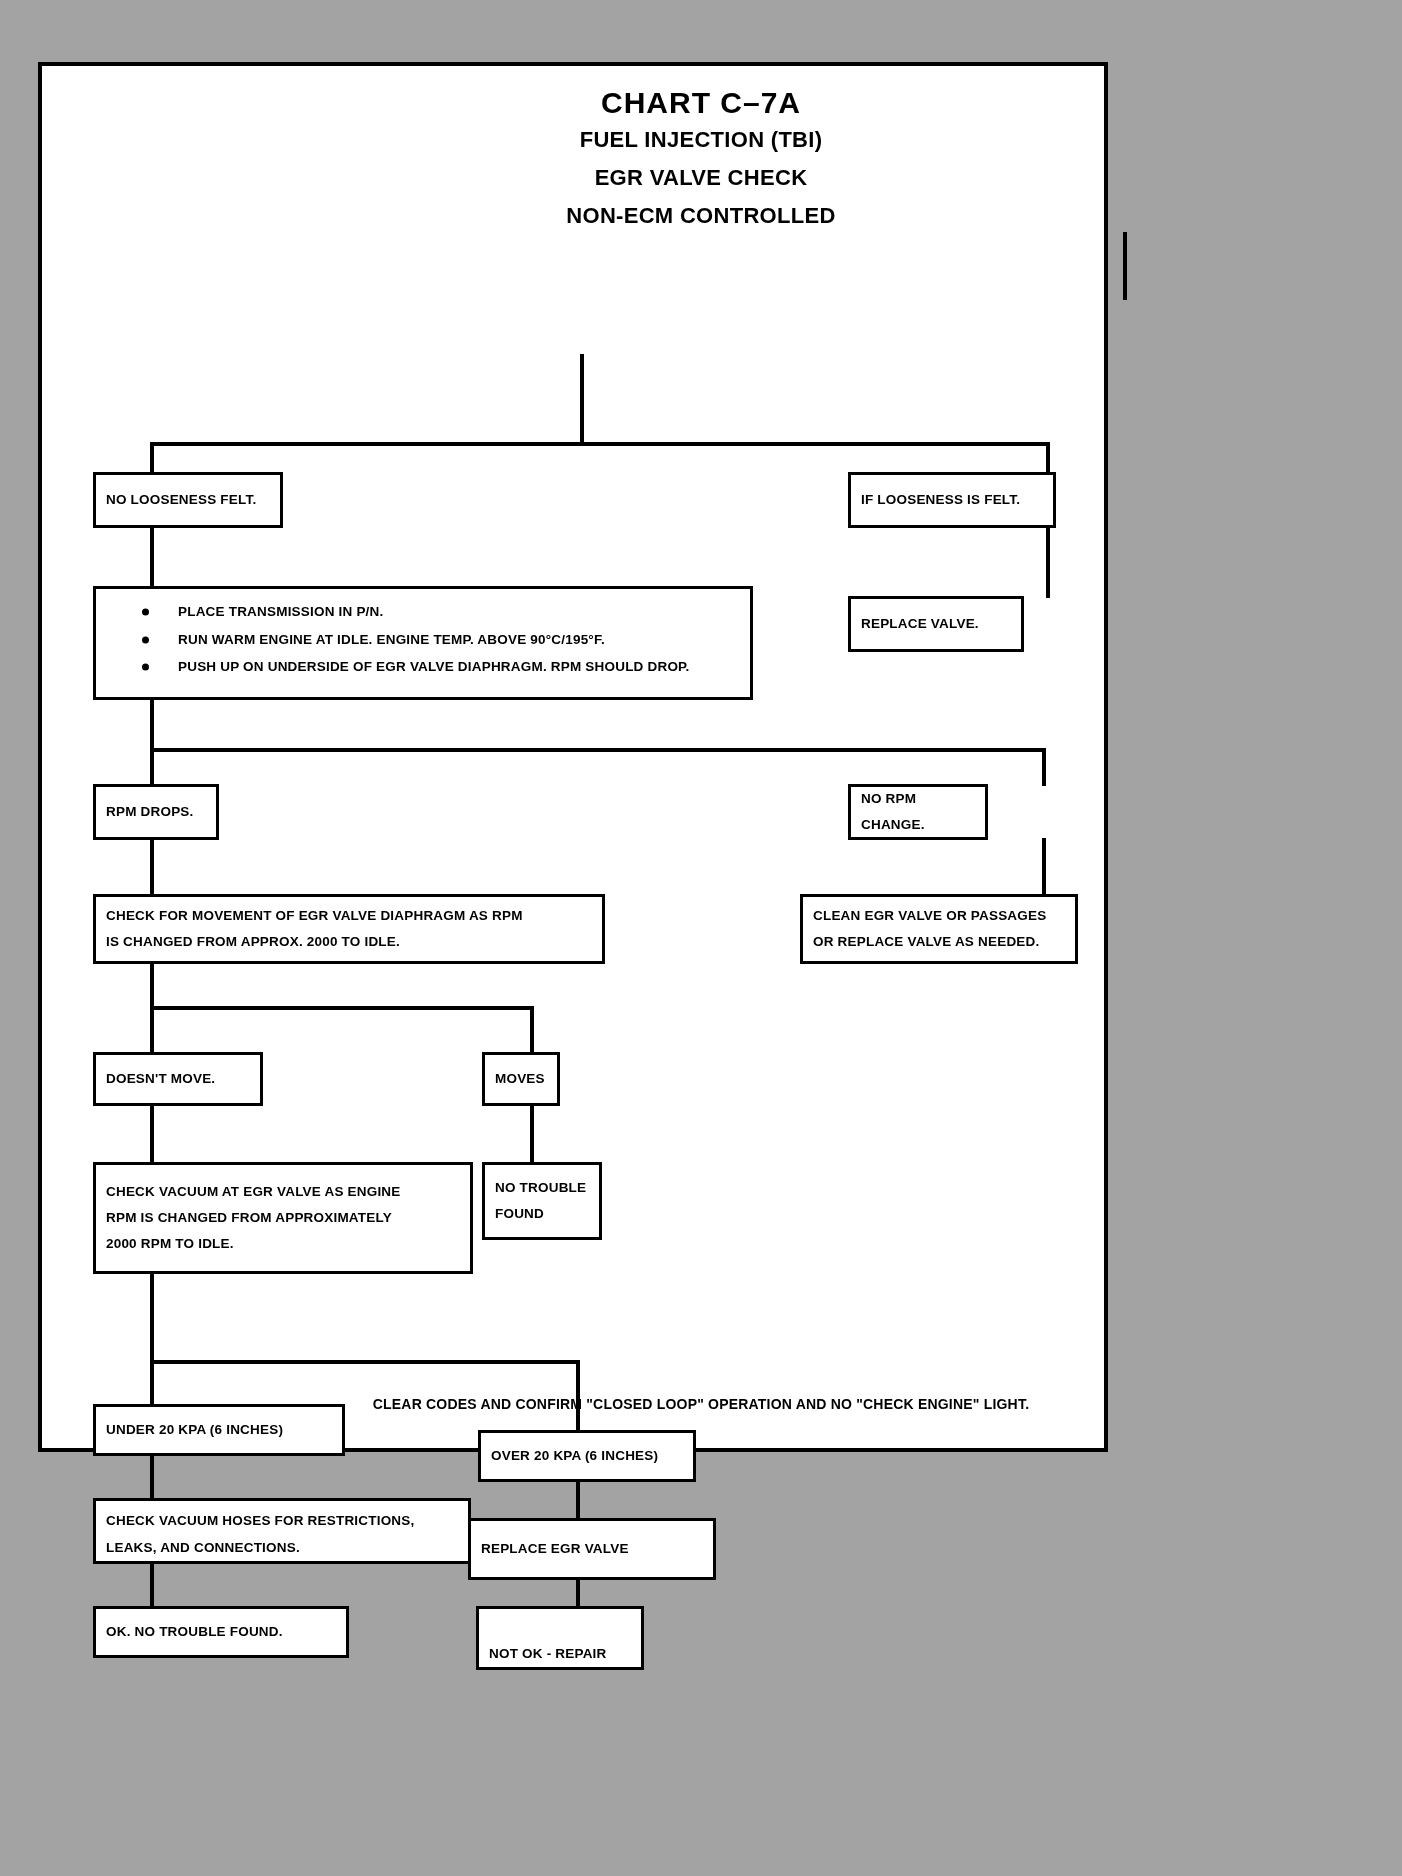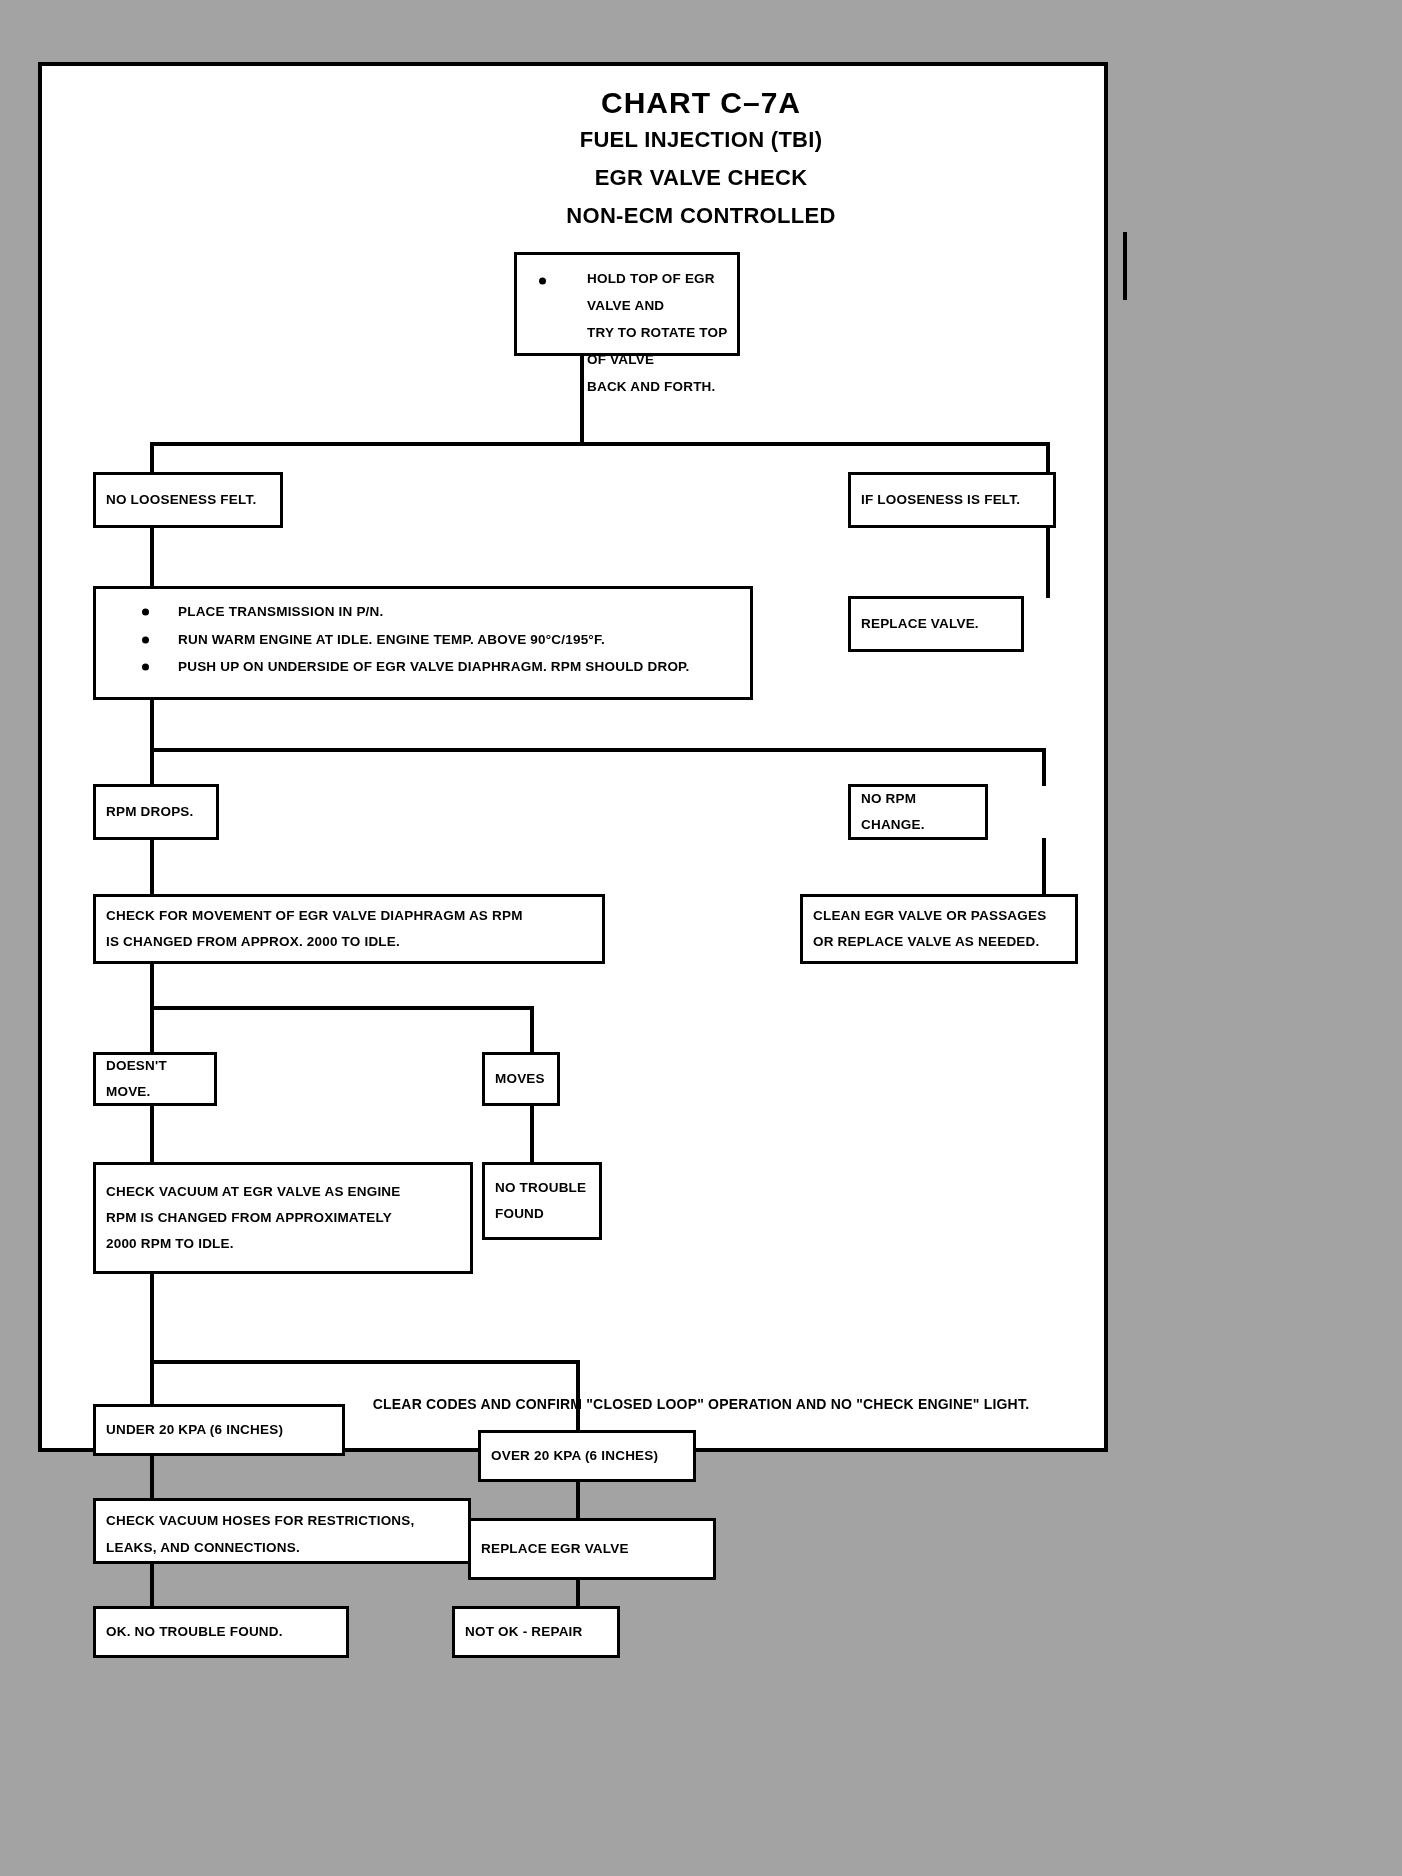--- a/index.html
+++ b/index.html
@@ -191,30 +191,20 @@
   <div class="ln h" style="left:150px; top:1360px; width:430px;"></div>
   <div class="ln v" style="left:150px; top:1360px; height:46px;"></div>
   <div class="ln v" style="left:576px; top:1360px; height:72px;"></div>
 
   <div class="ln v" style="left:150px; top:1452px; height:48px;"></div>
   <div class="ln v" style="left:576px; top:1478px; height:42px;"></div>
 
   <div class="ln v" style="left:150px; top:1562px; height:46px;"></div>
   <div class="ln v" style="left:576px; top:1580px; height:28px;"></div>
 
-  <div class="box topbox" style="left:514px; top:252px; width:226px; height:104px;">
-    <ul class="blist">
-      <li>
-        <span class="bullet"></span>
-        <span class="lines">HOLD TOP OF EGR VALVE AND
-TRY TO ROTATE TOP OF VALVE
-BACK AND FORTH.</span>
-      </li>
-    </ul>
-  </div>
 
   <div class="box center-v" style="left:93px; top:472px; width:190px; height:56px;">
     <span class="txt">NO LOOSENESS FELT.</span>
   </div>
 
   <div class="box center-v" style="left:848px; top:472px; width:208px; height:56px;">
     <span class="txt">IF LOOSENESS IS FELT.</span>
   </div>
 
   <div class="box center-v" style="left:848px; top:596px; width:176px; height:56px;">
@@ -249,21 +239,21 @@
   <div class="box center-v" style="left:93px; top:894px; width:512px; height:70px;">
     <span class="txt">CHECK FOR MOVEMENT OF EGR VALVE DIAPHRAGM AS RPM
 IS CHANGED FROM APPROX. 2000 TO IDLE.</span>
   </div>
 
   <div class="box center-v" style="left:800px; top:894px; width:278px; height:70px;">
     <span class="txt">CLEAN EGR VALVE OR PASSAGES
 OR REPLACE VALVE AS NEEDED.</span>
   </div>
 
-  <div class="box center-v" style="left:93px; top:1052px; width:124px; height:54px;">
+  <div class="box center-v" style="left:93px; top:1052px; width:170px; height:54px;">
     <span class="txt">DOESN'T MOVE.</span>
   </div>
 
   <div class="box center-v" style="left:482px; top:1052px; width:78px; height:54px;">
     <span class="txt">MOVES</span>
   </div>
 
   <div class="box center-v" style="left:93px; top:1162px; width:380px; height:112px;">
     <span class="txt">CHECK VACUUM AT EGR VALVE AS ENGINE
 RPM IS CHANGED FROM APPROXIMATELY
@@ -289,19 +279,19 @@
   </div>
 
   <div class="box center-v" style="left:468px; top:1518px; width:248px; height:62px;align-items:center;">
     <span class="txt">REPLACE EGR VALVE</span>
   </div>
 
   <div class="box center-v" style="left:93px; top:1606px; width:256px; height:52px;">
     <span class="txt">OK.  NO TROUBLE FOUND.</span>
   </div>
 
-  <div class="box center-v" style="left:452px; top:1606px; width:168px; height:52px;">
+  <div class="box center-v" style="left:476px; top:1606px; width:168px; height:64px;align-items:flex-end;">
     <span class="txt">NOT OK - REPAIR</span>
   </div>
 
   <div id="footer-note">CLEAR CODES AND CONFIRM "CLOSED LOOP" OPERATION AND NO "CHECK ENGINE" LIGHT.</div>
 
 </div>
 
 </body></html>

